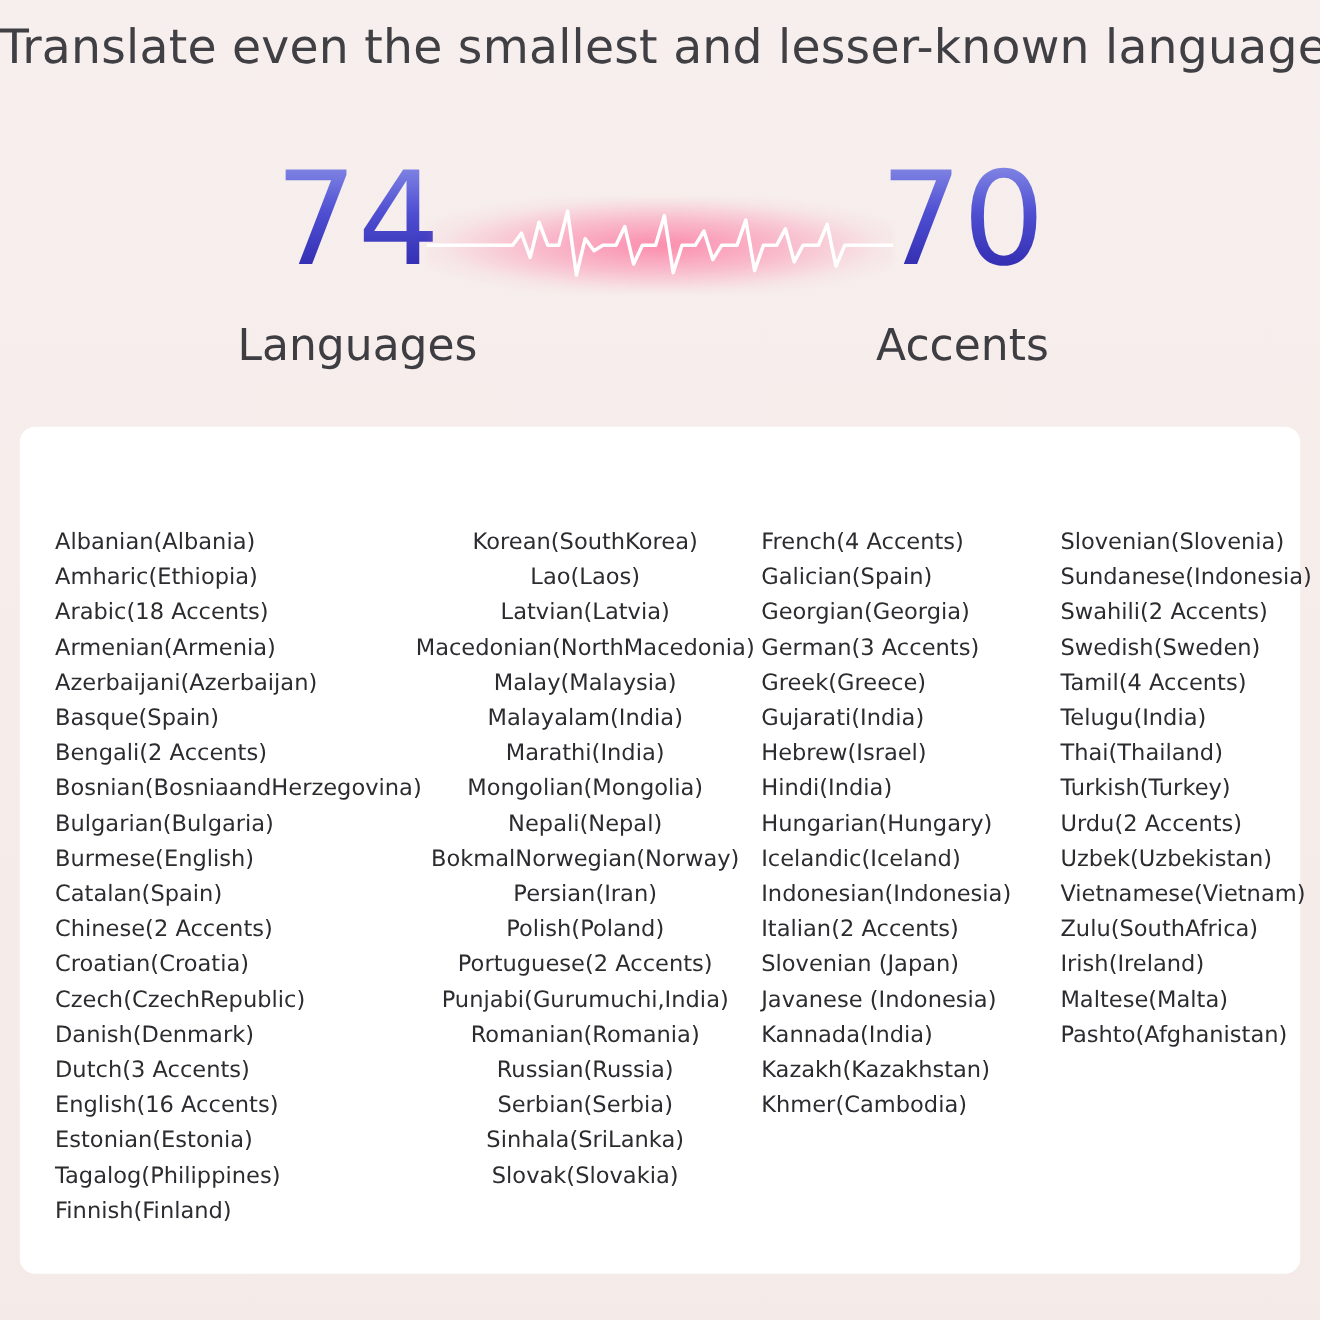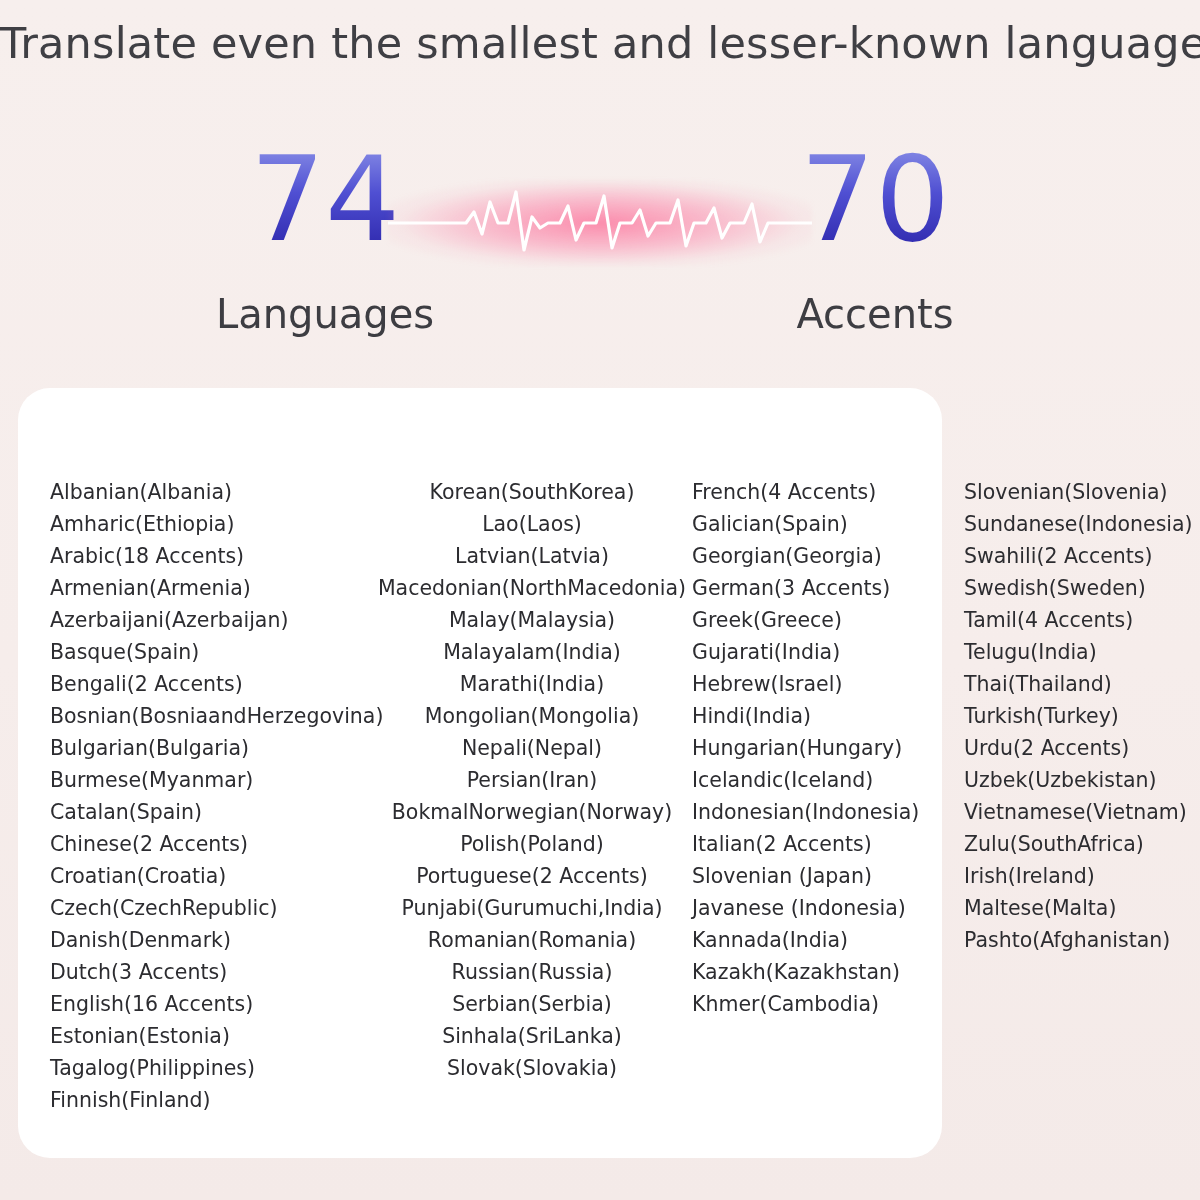--- a/index.html
+++ b/index.html
@@ -82,24 +82,24 @@
     position: absolute;
     left: 0;
     top: 0;
     width: 424px;
     height: 120px;
   }
   .card {
     position: absolute;
     left: 18px;
     top: 388px;
-    width: 924px;
+    width: 1164px;
     height: 770px;
     background: #ffffff;
-    border-radius: 32px;
+    border-radius: 14px;
   }
   .columns {
     position: absolute;
     left: 14px;
     top: 88px;
     width: 1150px;
     display: flex;
   }
   .col {
     box-sizing: border-box;
@@ -150,21 +150,21 @@
       <div class="col col-1">
         <div class="lang">Albanian(Albania)</div>
         <div class="lang">Amharic(Ethiopia)</div>
         <div class="lang">Arabic(18 Accents)</div>
         <div class="lang">Armenian(Armenia)</div>
         <div class="lang">Azerbaijani(Azerbaijan)</div>
         <div class="lang">Basque(Spain)</div>
         <div class="lang">Bengali(2 Accents)</div>
         <div class="lang">Bosnian(BosniaandHerzegovina)</div>
         <div class="lang">Bulgarian(Bulgaria)</div>
-        <div class="lang">Burmese(Myanmar)</div>
+        <div class="lang">Burmese(English)</div>
         <div class="lang">Catalan(Spain)</div>
         <div class="lang">Chinese(2 Accents)</div>
         <div class="lang">Croatian(Croatia)</div>
         <div class="lang">Czech(CzechRepublic)</div>
         <div class="lang">Danish(Denmark)</div>
         <div class="lang">Dutch(3 Accents)</div>
         <div class="lang">English(16 Accents)</div>
         <div class="lang">Estonian(Estonia)</div>
         <div class="lang">Tagalog(Philippines)</div>
         <div class="lang">Finnish(Finland)</div>
@@ -173,22 +173,22 @@
       <div class="col col-2">
         <div class="lang">Korean(SouthKorea)</div>
         <div class="lang">Lao(Laos)</div>
         <div class="lang">Latvian(Latvia)</div>
         <div class="lang">Macedonian(NorthMacedonia)</div>
         <div class="lang">Malay(Malaysia)</div>
         <div class="lang">Malayalam(India)</div>
         <div class="lang">Marathi(India)</div>
         <div class="lang">Mongolian(Mongolia)</div>
         <div class="lang">Nepali(Nepal)</div>
+        <div class="lang">BokmalNorwegian(Norway)</div>
         <div class="lang">Persian(Iran)</div>
-        <div class="lang">BokmalNorwegian(Norway)</div>
         <div class="lang">Polish(Poland)</div>
         <div class="lang">Portuguese(2 Accents)</div>
         <div class="lang">Punjabi(Gurumuchi,India)</div>
         <div class="lang">Romanian(Romania)</div>
         <div class="lang">Russian(Russia)</div>
         <div class="lang">Serbian(Serbia)</div>
         <div class="lang">Sinhala(SriLanka)</div>
         <div class="lang">Slovak(Slovakia)</div>
       </div>
 

